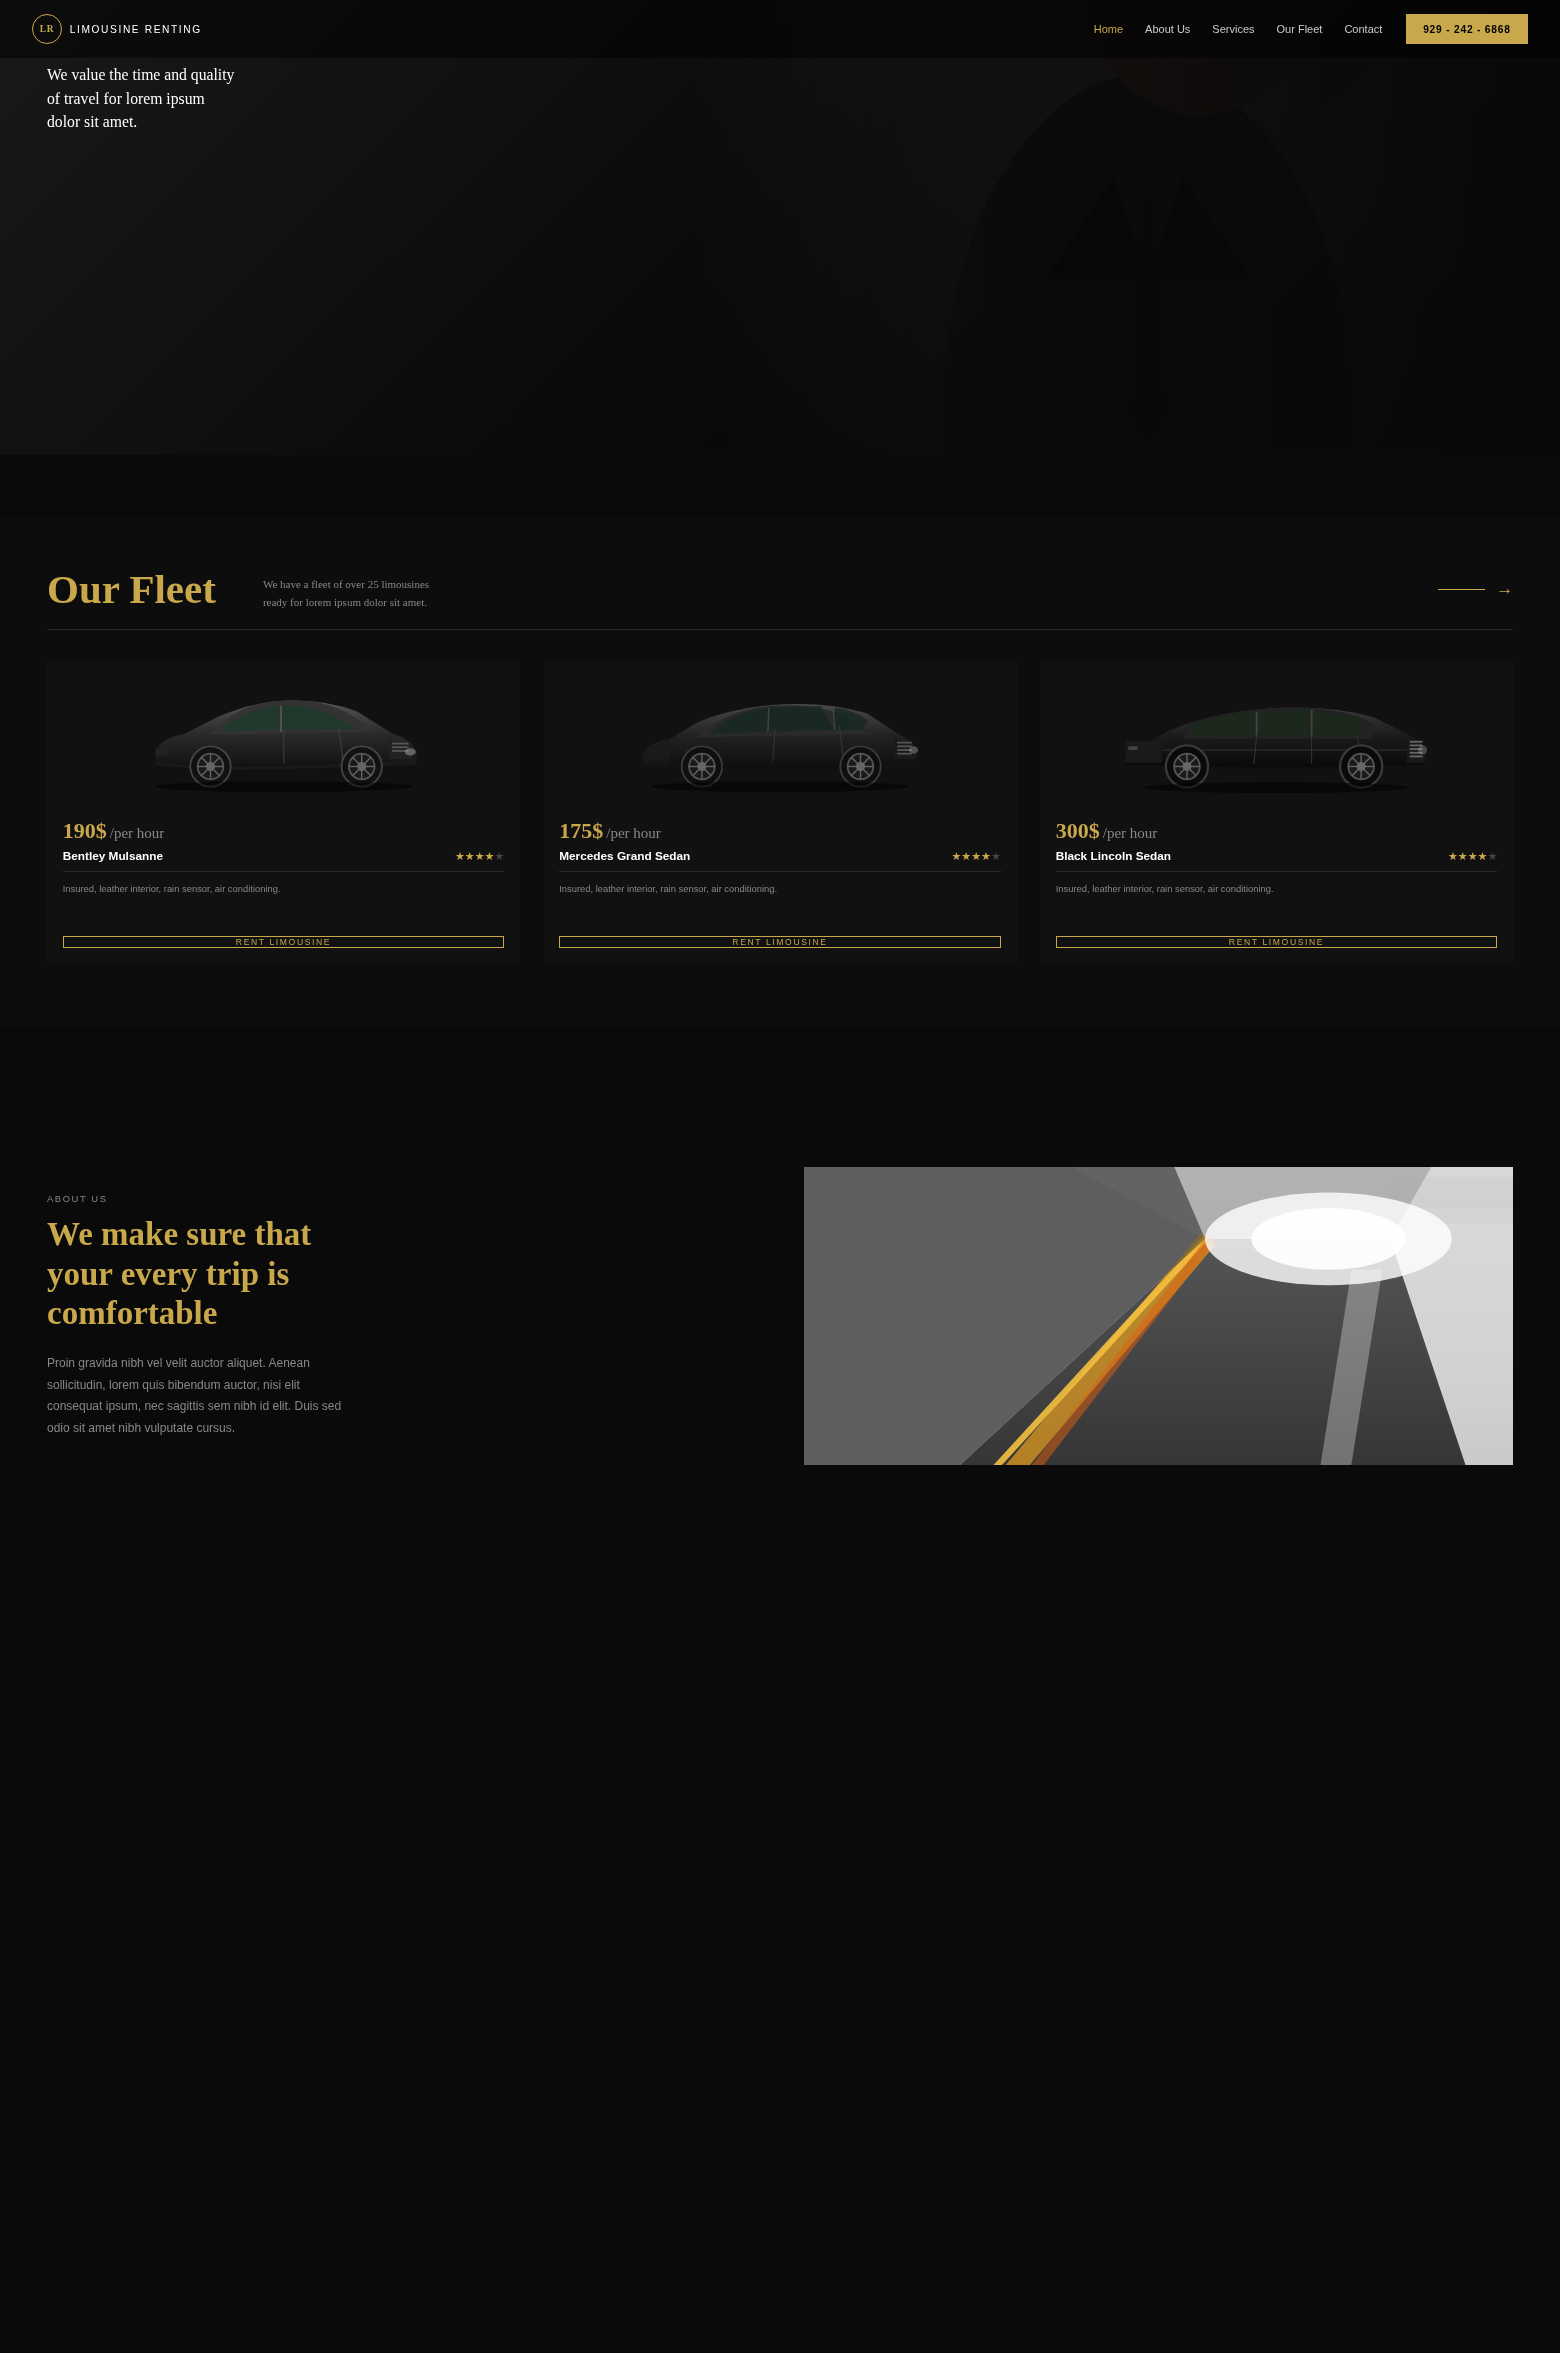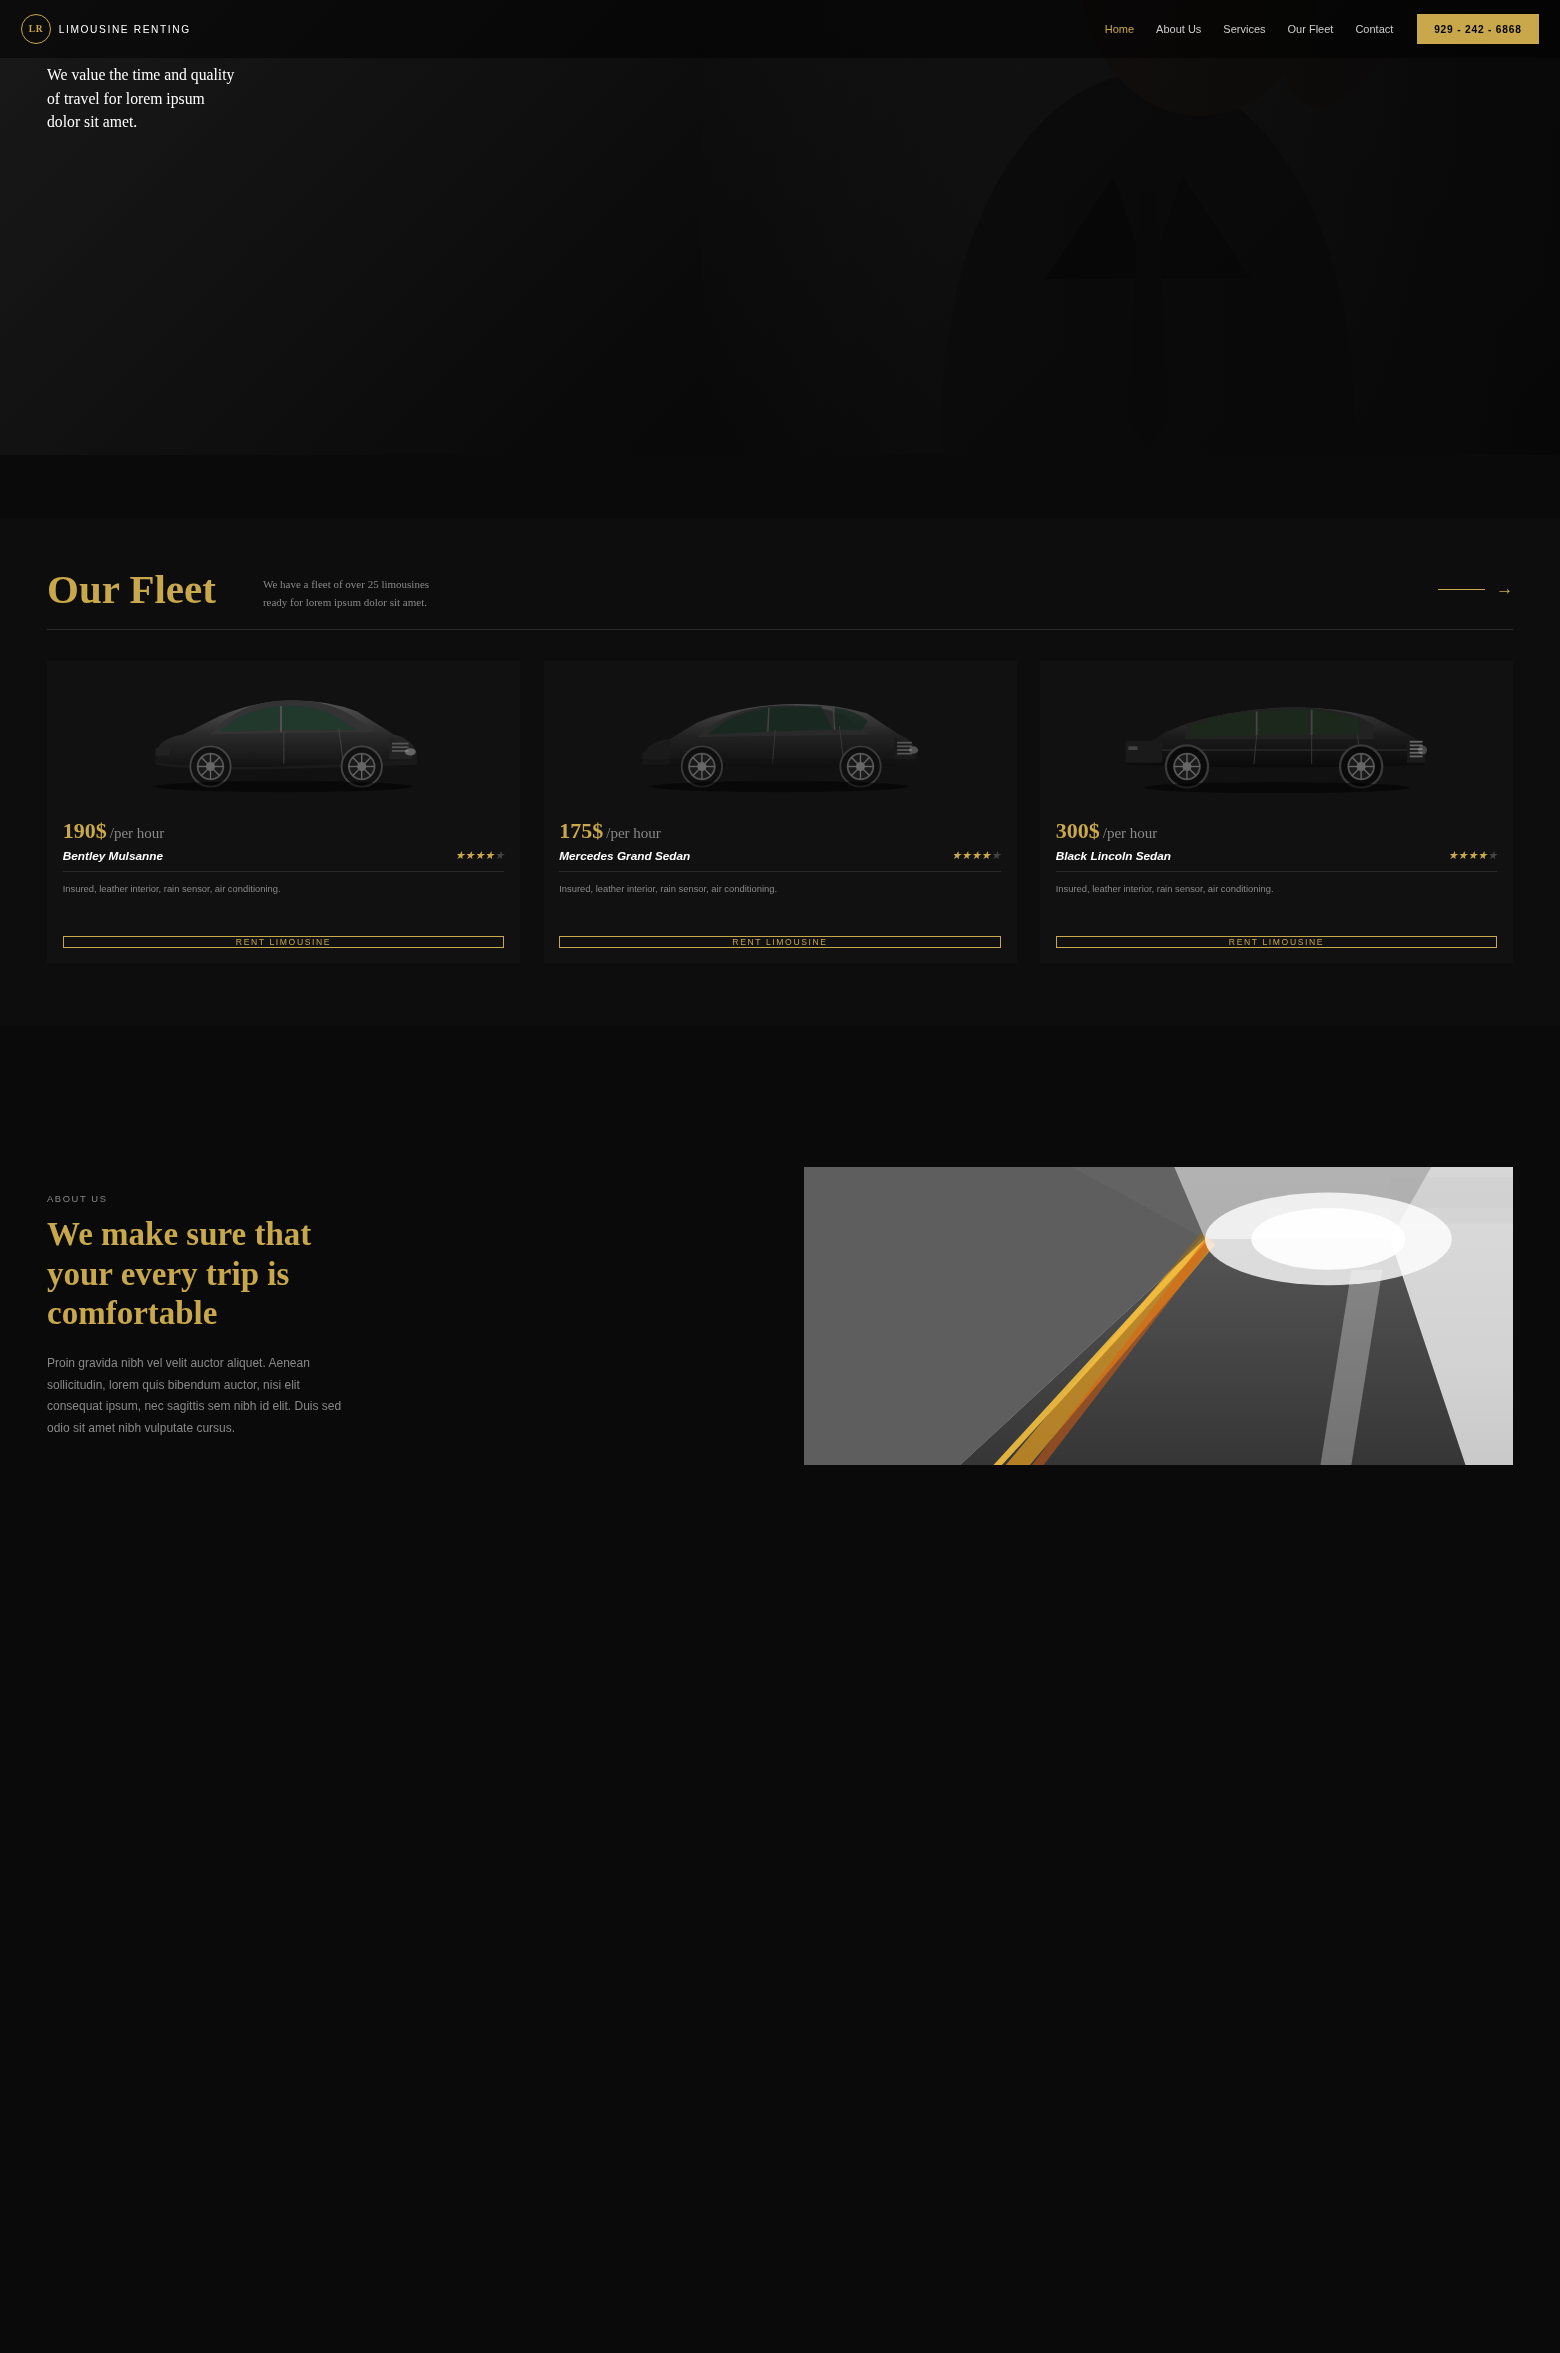--- a/index.html
+++ b/index.html
@@ -1,21 +1,21 @@
 <!DOCTYPE html>
 <html style="font-size:12.6px"><head>
   <meta charset="utf-8">
   <style>
     * { margin: 0; padding: 0; box-sizing: border-box; }
     body { background: #0a0a0a; color: #fff; font-family: 'Georgia', serif; overflow-x: hidden; }
 
     
     nav {
       position: absolute; top: 0; left: 0; right: 0; z-index: 10;
-      display: flex; align-items: center; padding: 14px 21px;
+      display: flex; align-items: center; padding: 14px 32px;
       background: rgba(0,0,0,0.5);
     }
     .logo-wrap { display: flex; align-items: center; gap: 7.8px; margin-right: auto; }
     .logo-circle {
       width: 30px; height: 30px; border-radius: 50%; border: 1.6px solid #c9a84c;
       display: flex; align-items: center; justify-content: center;
       font-size: 9.4px; color: #c9a84c; font-weight: bold; letter-spacing: 0.8px;
     }
     .logo-text { color: #fff; font-size: 10.2px; letter-spacing: 1.6px; text-transform: uppercase; font-family: sans-serif; }
     .nav-links { display: flex; gap: 22px; list-style: none; margin-right: 23.5px; }
@@ -61,21 +61,21 @@
 
     
     .car-card { background: #111; padding: 15.7px; }
     .car-image-wrap {
       height: 126px; display: flex; align-items: center; justify-content: center;
       margin-bottom: 15.7px; overflow: hidden;
     }
     .car-svg { width: 100%; height: 110px; }
     .car-price { color: #c9a84c; font-size: 22px; font-weight: bold; }
     .car-price-unit { font-size: 15px; color: #888; font-weight: normal; margin-left: 3.1px; }
-    .car-name-row { display: flex; align-items: flex-start; justify-content: space-between; margin: 4.7px 0 7.8px; font-style: italic; }
+    .car-name-row { display: flex; align-items: flex-end; justify-content: space-between; margin: 4.7px 0 7.8px; }
     .car-name { color: #fff; font-size: 11.8px; font-weight: bold; font-family: sans-serif; }
     .stars { color: #c9a84c; font-size: 11px; }
     .star-empty { color: #444; }
     .car-divider { border: none; border-top: 0.8px solid #2a2a2a; margin-bottom: 9.4px; }
     .car-desc { font-size: 9.4px; color: #888; line-height: 1.7; margin-bottom: 15.7px; min-height: 39px; font-family: sans-serif; }
     .rent-btn {
       display: block; width: 100%; padding: 0;
       background: transparent; border: 0.8px solid #c9a84c; color: #c9a84c;
       font-size: 8.6px; letter-spacing: 1.6px; text-transform: uppercase;
       cursor: pointer; font-family: sans-serif; text-align: center;

